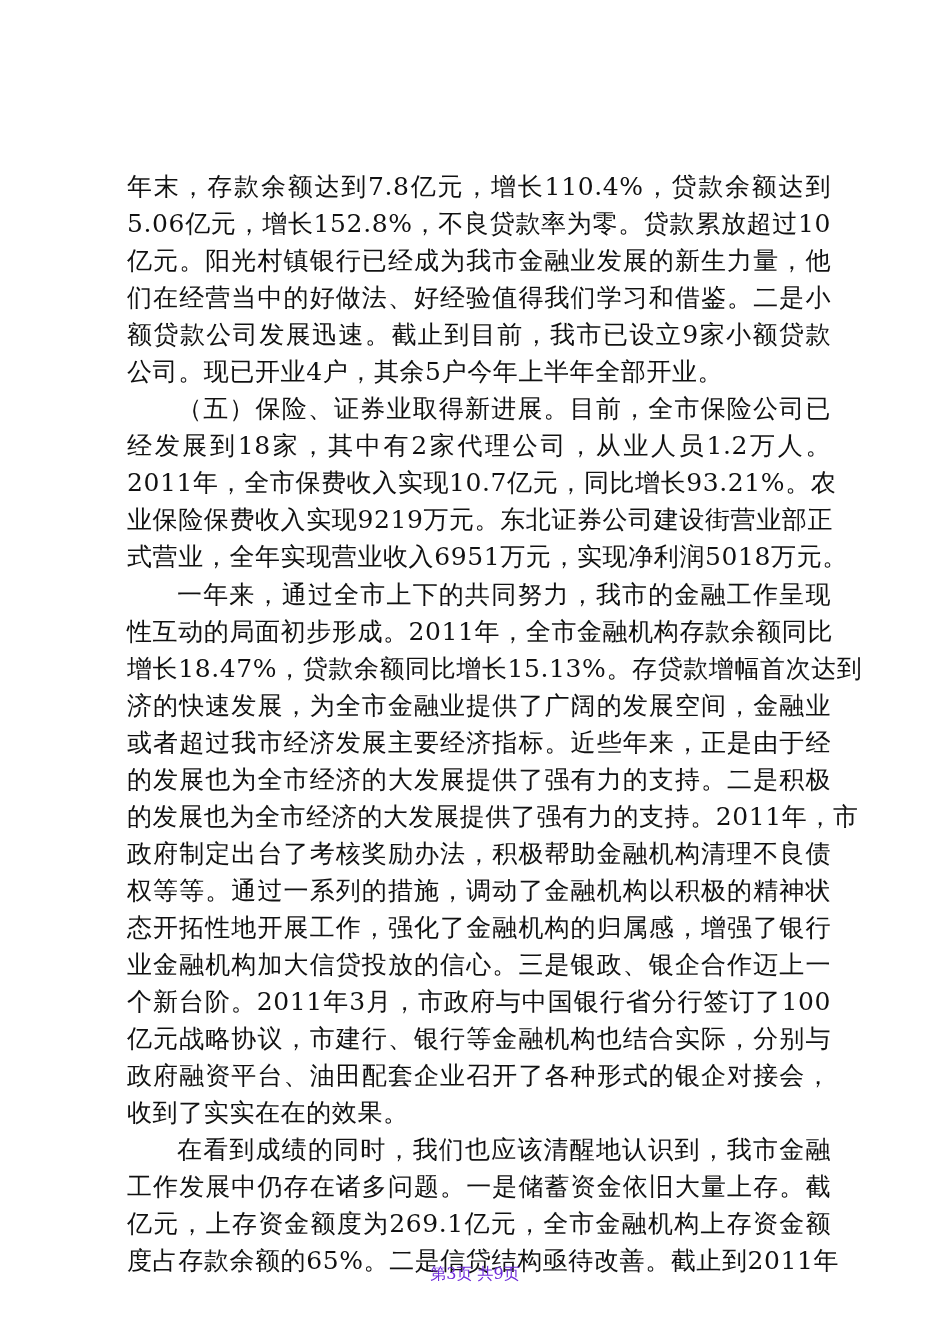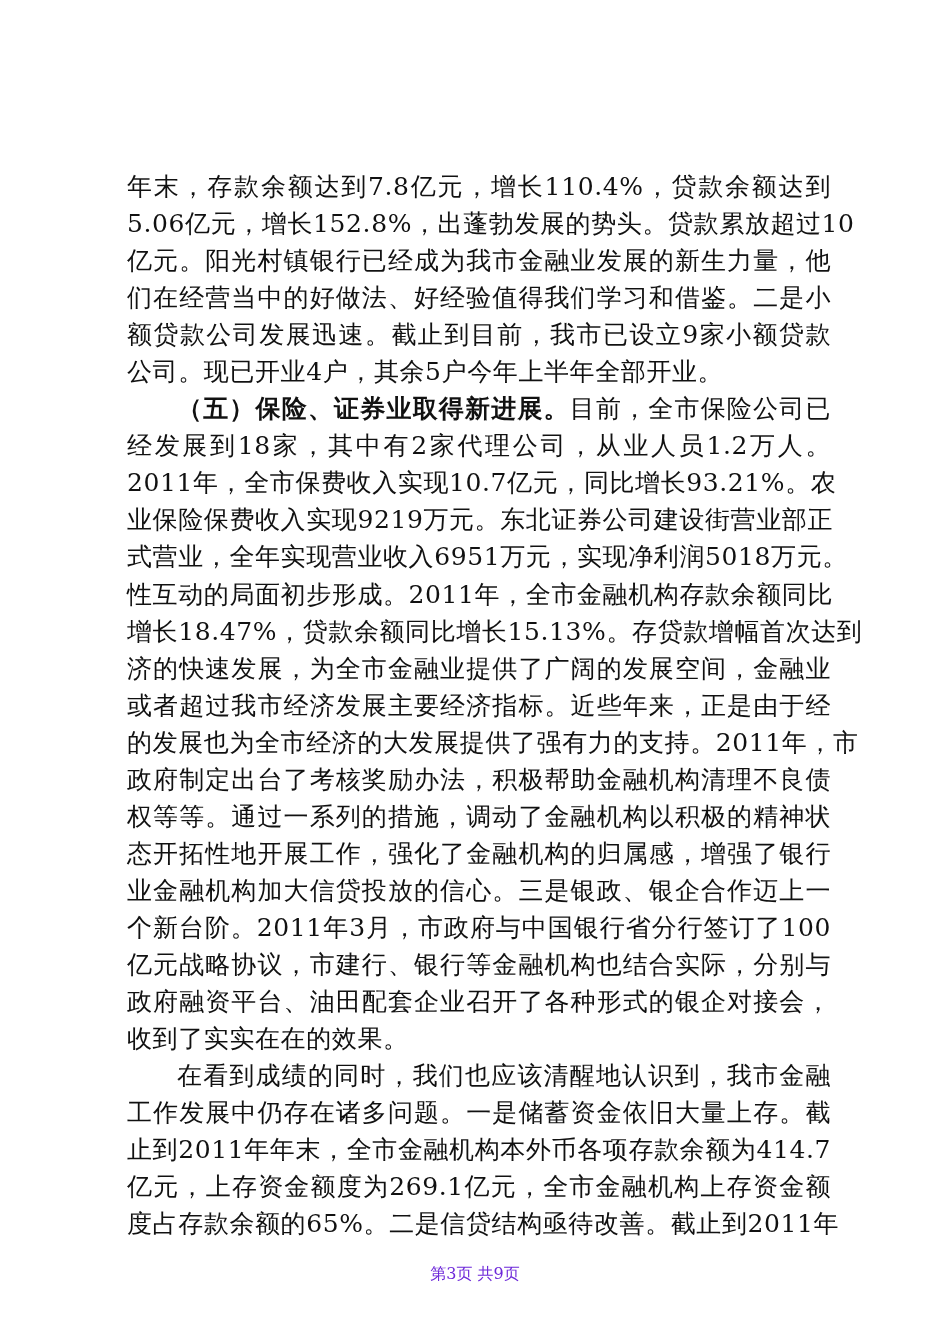--- a/index.html
+++ b/index.html
@@ -12,69 +12,70 @@
     font-family: "DejaVu Serif", "Liberation Serif", serif;
     font-size: 25px; line-height: 37.05px; color: #111;
     letter-spacing: 0.6px;
   }
   .line {
     display: block; white-space: nowrap; text-align: justify; text-align-last: justify;
     height: 37.05px; overflow: visible;
   }
   .line.last { text-align-last: left; }
   .indent { padding-left: 50px; }
-  .bold { font-weight: bold; font-family: "DejaVu Sans", "Liberation Sans", sans-serif; }
+  .bold { font-weight: normal; font-family: "DejaVu Sans", "Liberation Sans", sans-serif; }
   .footer {
     position: absolute; left: 0; width: 950px; top: 1236px; text-align: center;
     font-family: "DejaVu Serif", "Liberation Serif", serif; font-size: 16px; color: #6d28d9; margin-top: 28px;
   }
 </style>
 </head>
 <body>
 
 <div class="page">
   <div class="body-text">
 
     <div>
       <span class="line">年末，存款余额达到7.8亿元，增长110.4%，贷款余额达到</span>
-      <span class="line">5.06亿元，增长152.8%，出蓬勃发展的势头。贷款累放超过10</span>
+      <span class="line">5.06亿元，增长152.8%，不良贷款率为零。贷款累放超过10</span>
       <span class="line">亿元。阳光村镇银行已经成为我市金融业发展的新生力量，他</span>
       <span class="line">们在经营当中的好做法、好经验值得我们学习和借鉴。二是小</span>
       <span class="line">额贷款公司发展迅速。截止到目前，我市已设立9家小额贷款</span>
       <span class="line last">公司。现已开业4户，其余5户今年上半年全部开业。</span>
     </div>
 
     <div>
       <span class="line indent"><span class="bold">（五）保险、证券业取得新进展。</span><span>目前，全市保险公司已</span></span>
       <span class="line">经发展到18家，其中有2家代理公司，从业人员1.2万人。</span>
       <span class="line">2011年，全市保费收入实现10.7亿元，同比增长93.21%。农</span>
       <span class="line">业保险保费收入实现9219万元。东北证券公司建设街营业部正</span>
       <span class="line last">式营业，全年实现营业收入6951万元，实现净利润5018万元。</span>
     </div>
 
     <div>
+      <span class="line indent">一年来，通过全市上下的共同努力，我市的金融工作呈现</span>
       <span class="line">性互动的局面初步形成。2011年，全市金融机构存款余额同比</span>
       <span class="line">增长18.47%，贷款余额同比增长15.13%。存贷款增幅首次达到</span>
       <span class="line">济的快速发展，为全市金融业提供了广阔的发展空间，金融业</span>
       <span class="line">或者超过我市经济发展主要经济指标。近些年来，正是由于经</span>
+      <span class="line">的发展也为全市经济的大发展提供了强有力的支持。二是积极</span>
       <span class="line">的发展也为全市经济的大发展提供了强有力的支持。2011年，市</span>
       <span class="line">政府制定出台了考核奖励办法，积极帮助金融机构清理不良债</span>
       <span class="line">权等等。通过一系列的措施，调动了金融机构以积极的精神状</span>
       <span class="line">态开拓性地开展工作，强化了金融机构的归属感，增强了银行</span>
       <span class="line">业金融机构加大信贷投放的信心。三是银政、银企合作迈上一</span>
       <span class="line">个新台阶。2011年3月，市政府与中国银行省分行签订了100</span>
       <span class="line">亿元战略协议，市建行、银行等金融机构也结合实际，分别与</span>
       <span class="line">政府融资平台、油田配套企业召开了各种形式的银企对接会，</span>
       <span class="line last">收到了实实在在的效果。</span>
     </div>
 
     <div>
       <span class="line indent">在看到成绩的同时，我们也应该清醒地认识到，我市金融</span>
       <span class="line">工作发展中仍存在诸多问题。一是储蓄资金依旧大量上存。截</span>
-      <span class="line">止到2011年年末，全市金融机构本外币各项存款余额为414.7</span>
       <span class="line">亿元，上存资金额度为269.1亿元，全市金融机构上存资金额</span>
       <span class="line">度占存款余额的65%。二是信贷结构亟待改善。截止到2011年</span>
 
     </div>
   </div>
 
   <div class="footer">第3页 共9页</div>
 </div>
 
 </body></html>

